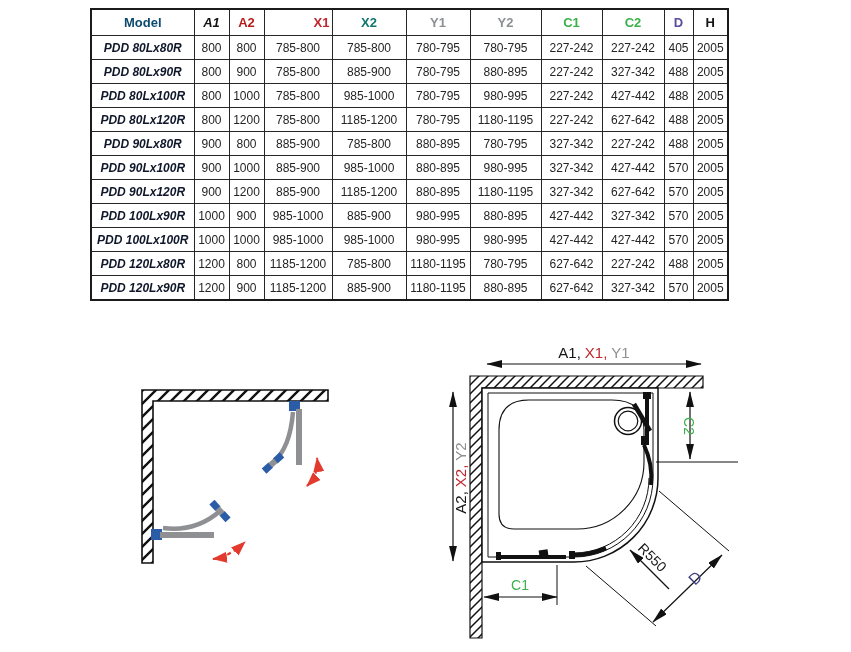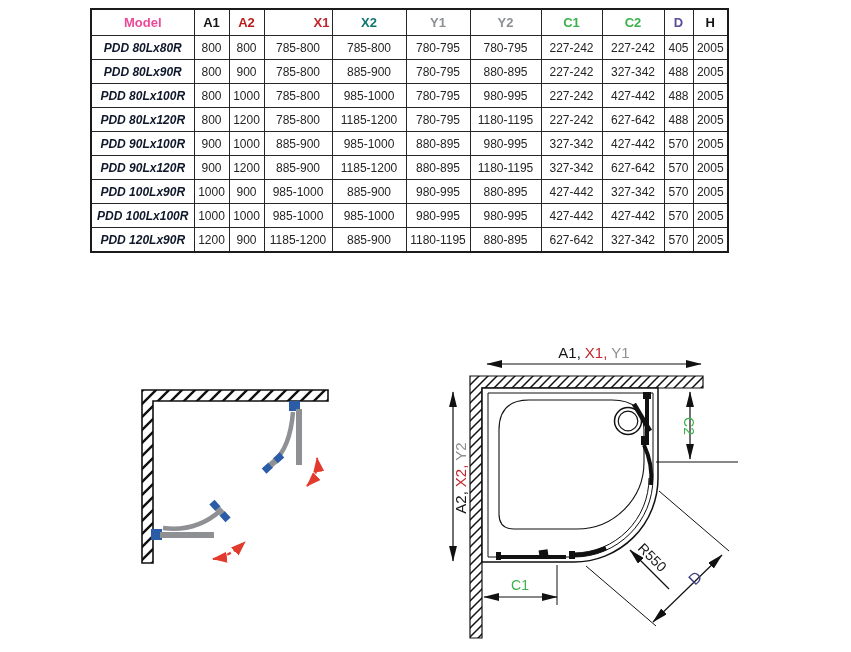--- a/index.html
+++ b/index.html
@@ -32,22 +32,22 @@
         <col style="width:74px">
         <col style="width:64px">
       <col style="width:71px">
         <col style="width:61px">
         <col style="width:62px">
       <col style="width:29px">
         <col style="width:35px">
     </colgroup>
     <thead>
         <tr>
-          <th style="color: #ec4899;">Model</th>
-          <th style="color: rgb(20, 20, 20);">A1</th>
+          <th style="color: #0c4a6e;">Model</th>
+          <th style="color: rgb(20, 20, 20); font-style: italic;">A1</th>
           <th style="color: #b91c1c;">A2</th>
           <th style="color: rgb(194, 38, 44); padding-left: 48px;">X1</th>
           <th style="color: #0f766e;">X2</th>
           <th style="color: rgb(141, 144, 147);">Y1</th>
           <th style="color: rgb(141, 144, 147);">Y2</th>
           <th style="color: rgb(60, 177, 75);">C1</th>
           <th style="color: rgb(60, 177, 75);">C2</th>
           <th style="color: rgb(90, 77, 156);">D</th>
           <th style="color: rgb(20, 20, 20);">H</th>
         </tr>
@@ -99,20 +99,33 @@
           <td>785-800</td>
           <td>1185-1200</td>
           <td>780-795</td>
           <td>1180-1195</td>
           <td>227-242</td>
           <td>627-642</td>
           <td>488</td>
           <td>2005</td>
         </tr>
         <tr>
+          <td class="model">PDD 90Lx80R</td>
+          <td>900</td>
+          <td>800</td>
+          <td>885-900</td>
+          <td>785-800</td>
+          <td>880-895</td>
+          <td>780-795</td>
+          <td>327-342</td>
+          <td>227-242</td>
+          <td>488</td>
+          <td>2005</td>
+        </tr>
+        <tr>
           <td class="model">PDD 90Lx100R</td>
           <td>900</td>
           <td>1000</td>
           <td>885-900</td>
           <td>985-1000</td>
           <td>880-895</td>
           <td>980-995</td>
           <td>327-342</td>
           <td>427-442</td>
           <td>570</td>
@@ -148,20 +161,33 @@
           <td class="model">PDD 100Lx100R</td>
           <td>1000</td>
           <td>1000</td>
           <td>985-1000</td>
           <td>985-1000</td>
           <td>980-995</td>
           <td>980-995</td>
           <td>427-442</td>
           <td>427-442</td>
           <td>570</td>
+          <td>2005</td>
+        </tr>
+        <tr>
+          <td class="model">PDD 120Lx80R</td>
+          <td>1200</td>
+          <td>800</td>
+          <td>1185-1200</td>
+          <td>785-800</td>
+          <td>1180-1195</td>
+          <td>780-795</td>
+          <td>627-642</td>
+          <td>227-242</td>
+          <td>488</td>
           <td>2005</td>
         </tr>
         <tr>
           <td class="model">PDD 120Lx90R</td>
           <td>1200</td>
           <td>900</td>
           <td>1185-1200</td>
           <td>885-900</td>
           <td>1180-1195</td>
           <td>880-895</td>

